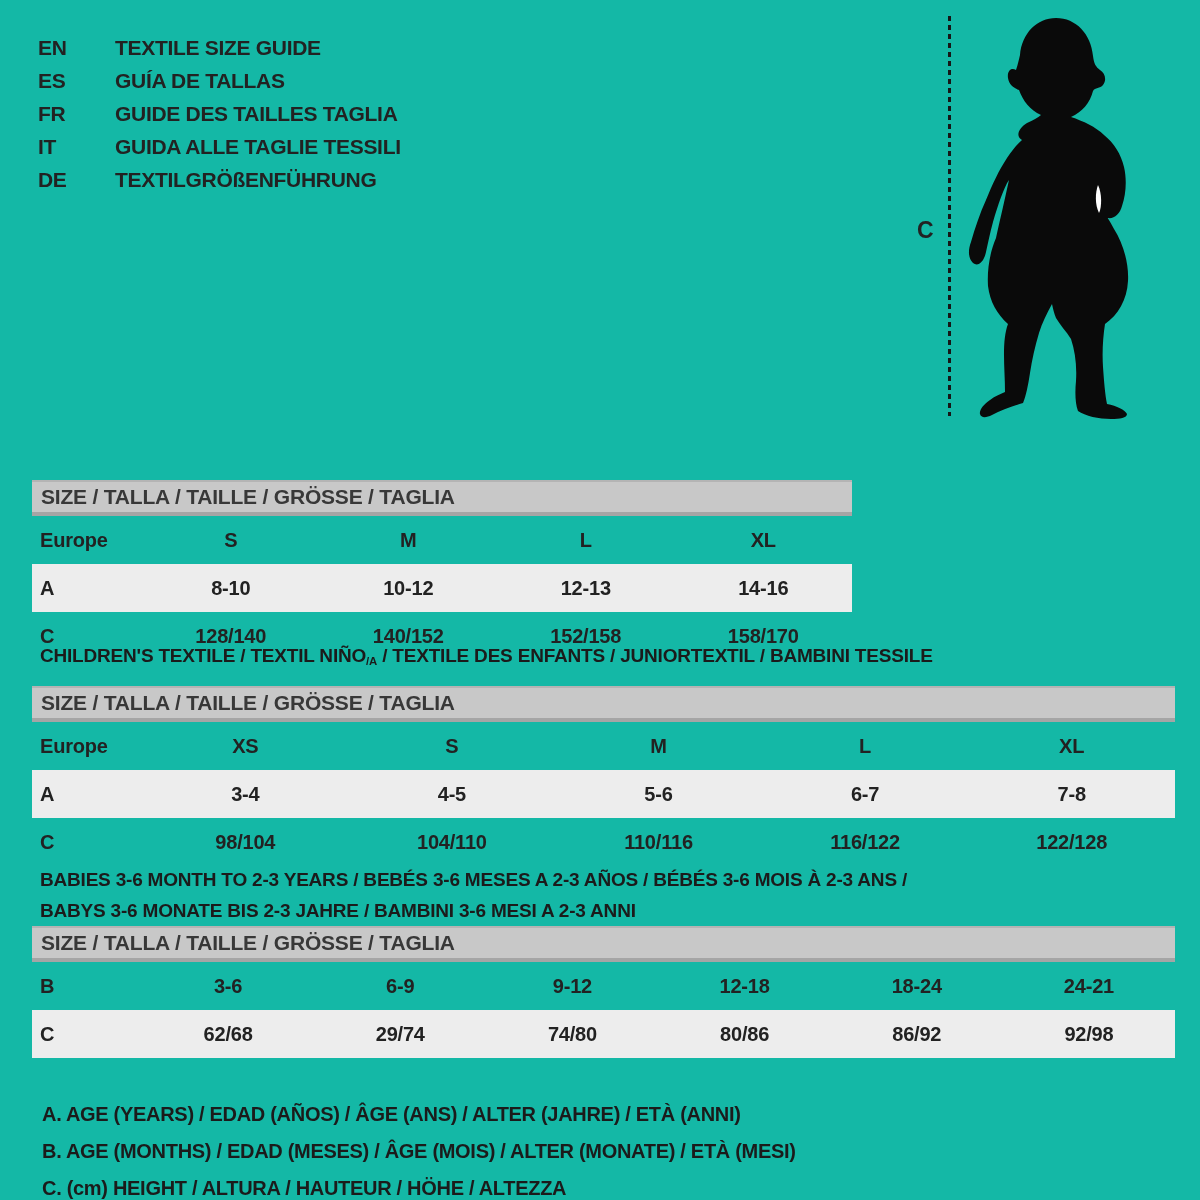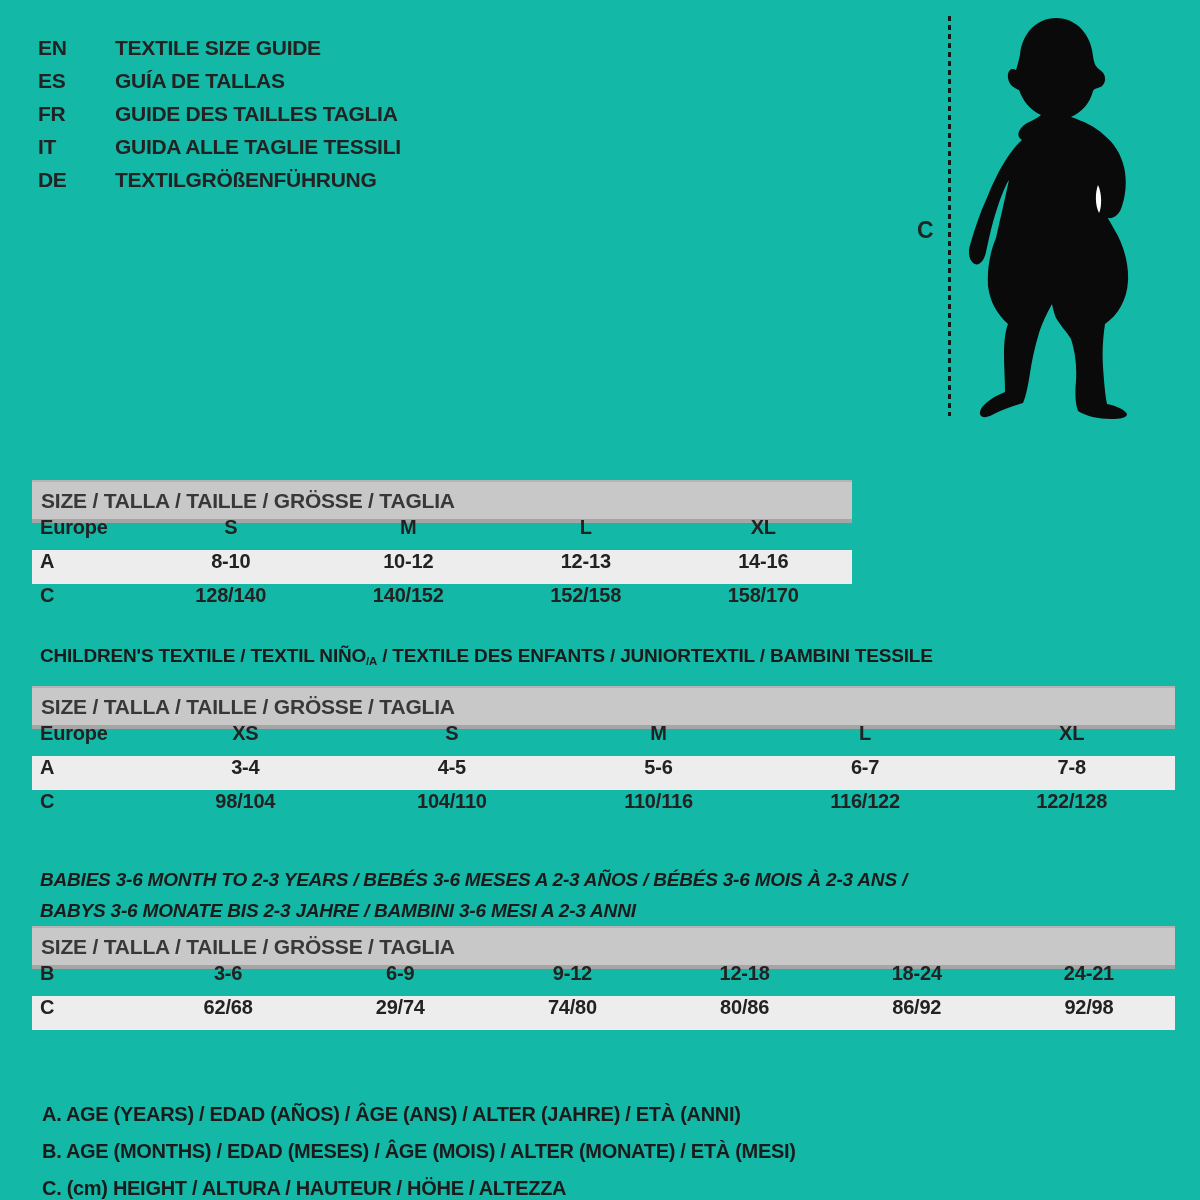--- a/index.html
+++ b/index.html
@@ -17,40 +17,40 @@
     background:repeating-linear-gradient(to bottom,#161616 0 5px,transparent 5px 9px);
   }
   .c-label{position:absolute;left:917px;top:217px;font-size:23px;}
   .baby{position:absolute;left:963px;top:15px;width:172px;height:405px;}
   .baby-fill{fill:var(--silhouette,#0a0a0a);}
   .baby-gap{fill:#ffffff;}
   
   .title{position:absolute;left:40px;font-size:19px;letter-spacing:-0.2px;color:#1b1b1b;white-space:nowrap;}
   .t1{top:436px;}
   .t2{top:645px;}
-  .t3{top:864px;line-height:31px;font-style:italic;}
+  .t3{top:864px;line-height:31px;}
   .subsc{font-size:0.6em;vertical-align:-0.22em;}
   
   .band{
-    position:absolute;left:32px;height:43px;box-sizing:border-box;
+    position:absolute;left:32px;height:36px;box-sizing:border-box;
     background:var(--band-bg,#c8c8c8);
     border-top:2px solid var(--band-top,#b4b4b4);
     border-bottom:4px solid var(--band-edge,#a5a5a5);
     display:flex;align-items:center;padding-left:9px;
     font-size:21px;color:#383838;letter-spacing:-0.2px;white-space:nowrap;
   }
   .b1{top:480px;width:820px;}
   .b2{top:686px;width:1143px;}
   .b3{top:926px;width:1143px;}
   
   .tbl{position:absolute;left:32px;}
   .tb1{top:516px;width:820px;}
   .tb2{top:722px;width:1143px;}
   .tb3{top:962px;width:1143px;}
-  .trow{display:flex;height:34px;align-items:flex-start;font-size:20px;letter-spacing:-0.2px;}
+  .trow{display:flex;height:48px;align-items:center;font-size:20px;letter-spacing:-0.2px;}
   .trow.shaded{background:var(--row-shaded,#eeeeee);}
   .tlabel{width:110px;padding-left:8px;box-sizing:border-box;}
   .tcell{flex:1;text-align:center;}
   
   .legend{position:absolute;left:42px;top:1072px;margin-top:24px;}
   .lline{height:37px;line-height:37px;font-size:20px;letter-spacing:-0.3px;color:#1b1b1b;white-space:nowrap;}
 </style>
 </head>
 <body>
 

